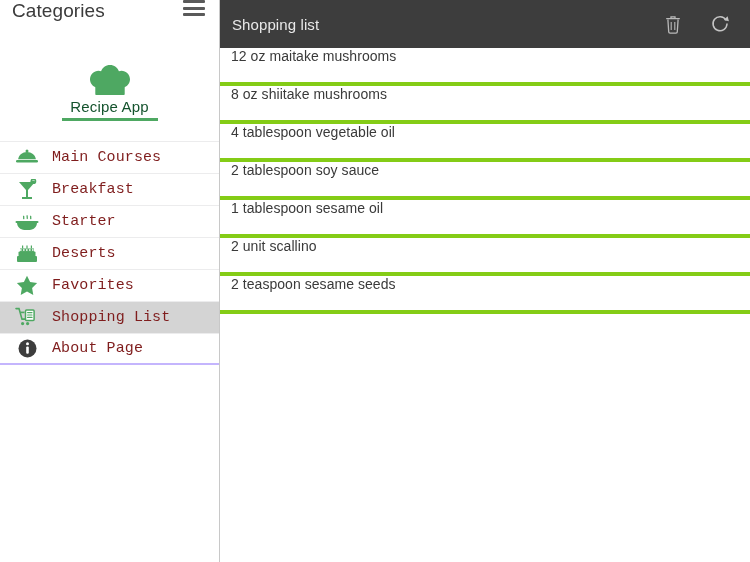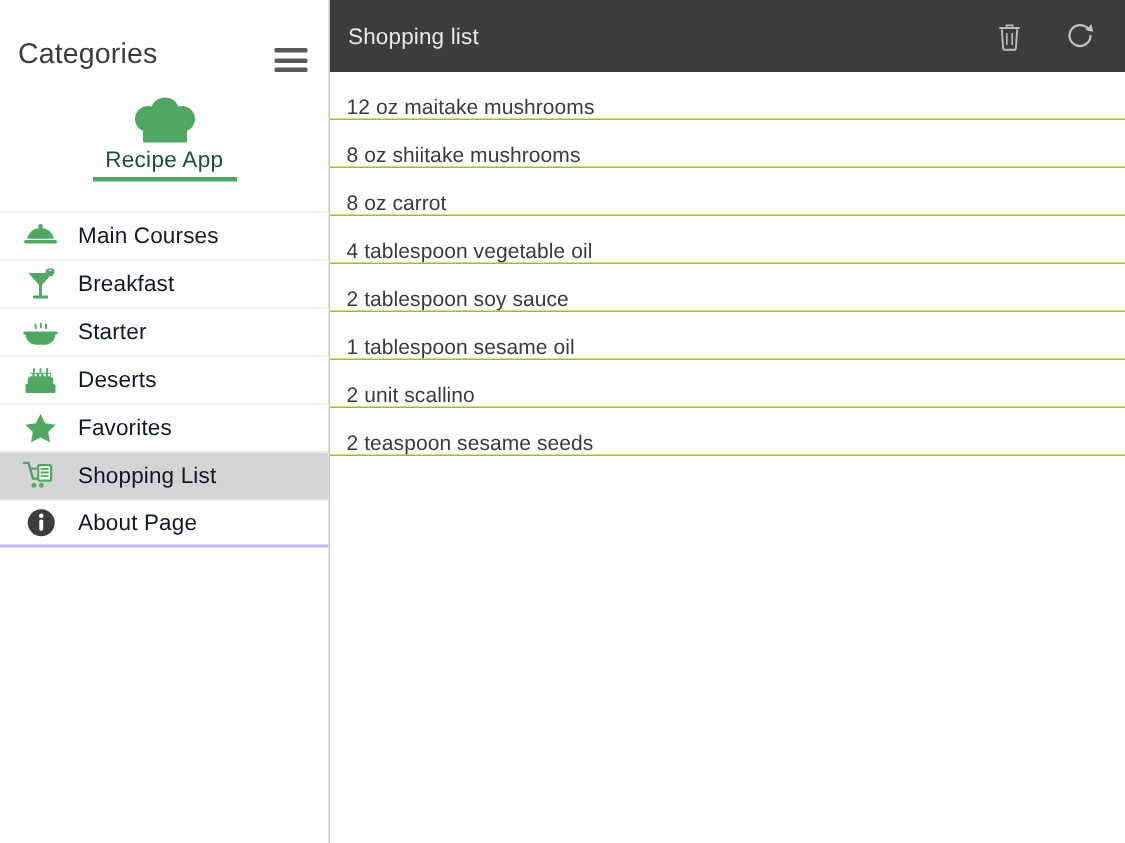--- a/index.html
+++ b/index.html
@@ -26,21 +26,21 @@
     background: #ffffff;
     border-right: 1px solid #c8c8c8;
     display: flex;
     flex-direction: column;
     flex: 0 0 220px;
   }
 
   .sidebar-header {
     height: 48px;
     display: flex;
-    align-items: flex-end;
+    align-items: flex-start;
     justify-content: space-between;
     padding: 0 14px 0 12px;
     flex: 0 0 48px;
   }
 
   .sidebar-title {
     font-size: 19px;
     color: #3b3b3b;
     font-weight: 400;
     letter-spacing: 0.1px;
@@ -105,22 +105,23 @@
     flex: 0 0 26px;
     display: flex;
     align-items: center;
     justify-content: center;
     margin-right: 12px;
   }
   .menu-icon svg { display: block; }
 
   .menu-label {
     font-size: 15px;
-    color: #0f172a;
+    color: #7f1d1d;
     letter-spacing: 0.1px;
+    font-family: Liberation Mono, monospace;
   }
 
   
   .content {
     flex: 1 1 auto;
     height: 562px;
     display: flex;
     flex-direction: column;
     background: #ffffff;
   }
@@ -154,25 +155,25 @@
   }
   .icon-btn svg { display: block; }
 
   .list {
     flex: 1 1 auto;
     overflow: hidden;
     background: #ffffff;
   }
 
   .list-row {
-    height: 32px;
-    display: flex;
-    align-items: flex-end;
+    height: 38px;
+    display: flex;
+    align-items: flex-start;
     padding-left: 11px;
-    border-bottom: 1px solid #84cc16;
+    border-bottom: 4px solid #84cc16;
     cursor: pointer;
   }
   .list-row-text {
     font-size: 14px;
     color: #3a3a3a;
     letter-spacing: 0.05px;
   }
 </style>
 </head>
 <body>
@@ -313,23 +314,20 @@
     </div>
 
     <div class="list" id="shopping-list">
         <div class="list-row">
           <span class="list-row-text">12 oz maitake mushrooms</span>
         </div>
         <div class="list-row">
           <span class="list-row-text">8 oz shiitake mushrooms</span>
         </div>
         <div class="list-row">
-          <span class="list-row-text">8 oz carrot</span>
-        </div>
-        <div class="list-row">
           <span class="list-row-text">4 tablespoon vegetable oil</span>
         </div>
         <div class="list-row">
           <span class="list-row-text">2 tablespoon soy sauce</span>
         </div>
         <div class="list-row">
           <span class="list-row-text">1 tablespoon sesame oil</span>
         </div>
         <div class="list-row">
           <span class="list-row-text">2 unit scallino</span>

